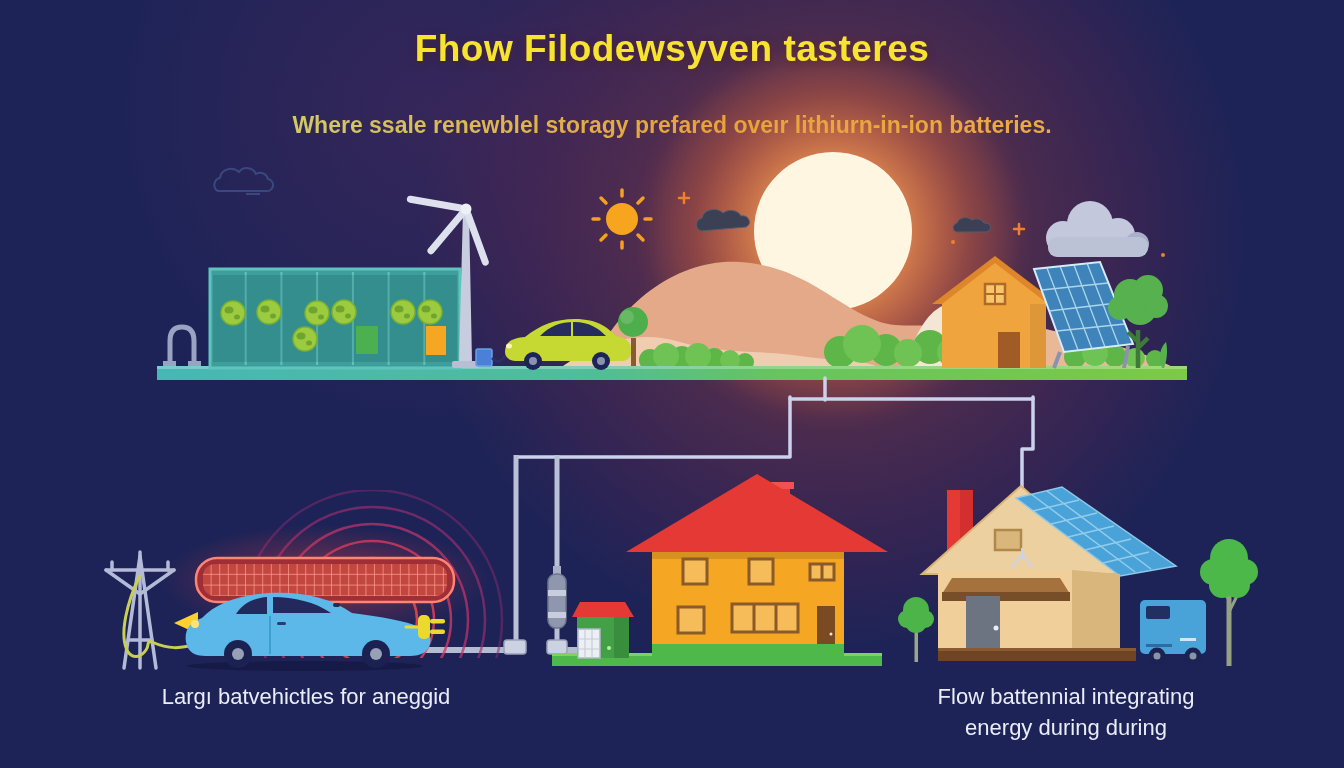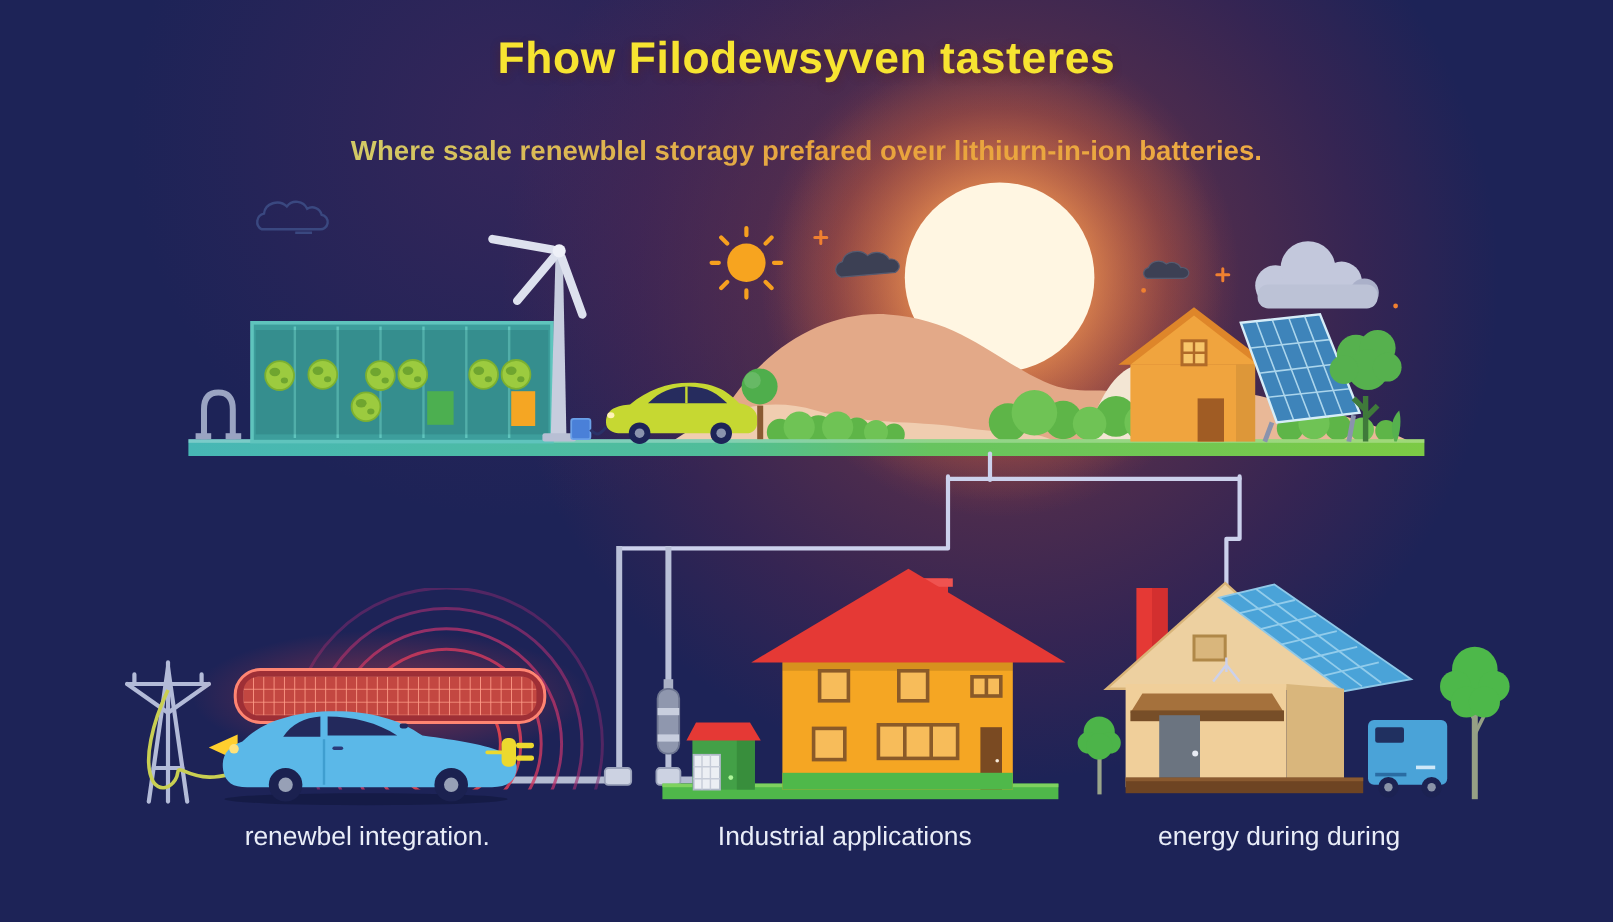--- a/index.html
+++ b/index.html
@@ -402,20 +402,20 @@
           <circle cx="1237" cy="585" r="13"></circle>
         </g>
     </g>
   </g>
 </svg>
 
 <div class="title">Fhow Filodewsyven tasteres</div>
 <div class="subtitle">Where ssale renewblel storagy prefared oveır lithiurn-in-ion batteries.</div>
 
 <div class="caption caption-left">
-  <div>renewbel integration.</div>
+  <div>Largı batvehictles for aneggid</div>
 </div>
 <div class="caption caption-mid">
-  <div>Industrial applications</div>
 </div>
 <div class="caption caption-right">
+  <div>Flow battennial integrating</div>
   <div>energy during during</div>
 </div>
 
 </body></html>

